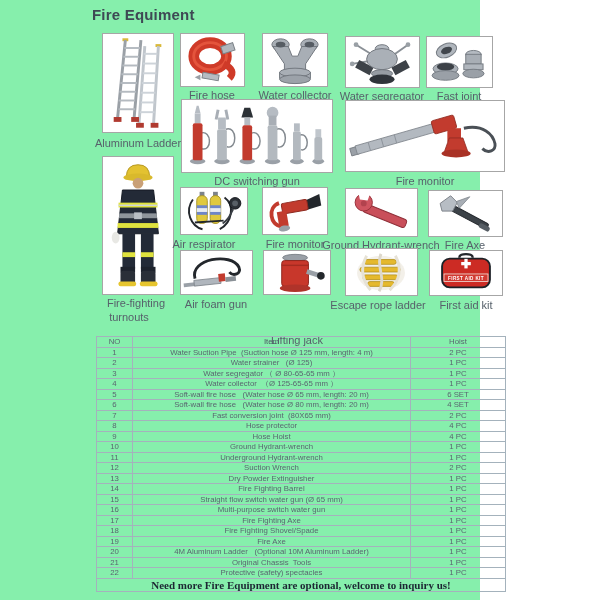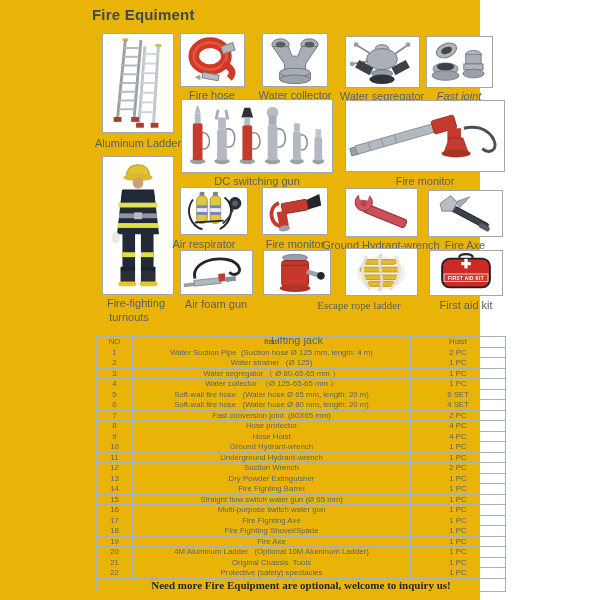--- a/index.html
+++ b/index.html
@@ -1,17 +1,17 @@
 <!DOCTYPE html>
 <html><head>
 <meta charset="utf-8">
 <style>
   html,body{margin:0;padding:0;width:600px;height:600px;background:#fff;overflow:hidden;
     font-family:"Liberation Sans",sans-serif;}
-  #page{position:relative;width:480px;height:600px;background:#eab308;}
+  #page{position:relative;width:480px;height:600px;background:#86efac;}
   .title{position:absolute;left:92px;top:6px;font-size:15px;font-weight:600;color:#3e4954;letter-spacing:.2px;}
   .pbox{position:absolute;background:#fff;border:1px solid #a6a6a6;box-sizing:border-box;overflow:hidden;}
   .pbox svg{display:block;width:100%;height:100%;}
   .plabel{position:absolute;transform:translateX(-50%);font-size:11px;color:#57616b;white-space:nowrap;}
   .tablewrap{position:absolute;left:96px;top:336px;width:409px;}
   table.eq{border-collapse:collapse;table-layout:fixed;width:409px;font-size:7.8px;color:#5a6670;}
   table.eq td,table.eq th{border:1px solid #a4b2bc;padding:0 2px;height:9.5px;line-height:9.5px;
     text-align:center;overflow:hidden;white-space:nowrap;font-weight:normal;}
   table.eq th.col-item-h{font-weight:normal;color:#4e5a66;}
   table.eq td.footer-cell{height:12px;line-height:12px;font-family:"Liberation Serif",serif;
@@ -115,21 +115,21 @@
       </g>
       <ellipse cx="19" cy="33" rx="13" ry="6" fill="#aab0b7" stroke="#767c83"></ellipse>
       <ellipse cx="19" cy="31" rx="9" ry="4" fill="#3c4147"></ellipse>
       <ellipse cx="19" cy="40" rx="14" ry="5" fill="#9aa0a7" stroke="#767c83"></ellipse>
       <ellipse cx="48" cy="18" rx="8" ry="4" fill="#b4bac1" stroke="#767c83"></ellipse>
       <rect x="40" y="18" width="16" height="10" fill="#a8aeb5" stroke="#767c83"></rect>
       <rect x="38" y="28" width="20" height="6" fill="#b0b6bd" stroke="#767c83"></rect>
       <ellipse cx="48" cy="38" rx="11" ry="4.5" fill="#9aa0a7" stroke="#767c83"></ellipse>
     </svg>
   </div>
-  <div class="plabel" style="left:459px;top:90px;font-style:italic;">Fast joint</div>
+  <div class="plabel" style="left:459px;top:90px;">Fast joint</div>
 
   <div class="pbox" style="left:181px;top:99px;width:152px;height:74px;">
     <svg viewBox="0 0 152 74">
       <g stroke="#83898f" stroke-width="1.5" fill="none">
         <path d="M18,34 C30,30 30,54 19,50"></path>
           <path d="M44,30 C56,26 56,52 45,48"></path>
         <path d="M70,34 C82,30 82,54 71,50"></path>
           <path d="M96,30 C108,26 108,52 97,48"></path>
         <path d="M120,36 C130,33 130,54 121,51"></path>
       </g>
@@ -290,21 +290,21 @@
       <ellipse cx="36" cy="25" rx="25" ry="18" fill="#f3f0e9"></ellipse>
       <rect x="18" y="11" width="34" height="5" rx="2.5" fill="#e5b92e" stroke="#b08f1c" stroke-width="0.8"></rect>
       <rect x="14" y="19" width="42" height="5" rx="2.5" fill="#e5b92e" stroke="#b08f1c" stroke-width="0.8"></rect>
       <rect x="17" y="27" width="37" height="5" rx="2.5" fill="#e5b92e" stroke="#b08f1c" stroke-width="0.8"></rect>
       <rect x="22" y="34" width="28" height="5" rx="2.5" fill="#e5b92e" stroke="#b08f1c" stroke-width="0.8"></rect>
       <path d="M21,7 C14,20 16,32 25,43" fill="none" stroke="#e6e2d6" stroke-width="3"></path>
       <path d="M51,7 C58,20 56,32 45,43" fill="none" stroke="#e6e2d6" stroke-width="3"></path>
       <path d="M36,5 C30,18 42,30 34,44" fill="none" stroke="#ddd8cb" stroke-width="3"></path>
     </svg>
   </div>
-  <div class="plabel" style="left:359px;top:299px;font-family:Liberation Serif, serif;">Escape rope ladder</div>
+  <div class="plabel" style="left:378px;top:299px;">Escape rope ladder</div>
 
   <div class="pbox" style="left:429px;top:250px;width:74px;height:46px;">
     <svg viewBox="0 0 74 46">
       <path d="M30,7 C30,2 44,2 44,7" fill="none" stroke="#23272c" stroke-width="2.5"></path>
       <rect x="12" y="8" width="50" height="30" rx="8" fill="#cc2b24" stroke="#1d2126" stroke-width="2"></rect>
       <rect x="32" y="11.5" width="10" height="3.4" fill="#ffffff"></rect>
       <rect x="35.3" y="8.2" width="3.4" height="10" fill="#ffffff"></rect>
       <rect x="14" y="24" width="46" height="8" fill="#d23a32" stroke="#efe9e2" stroke-width="0.8"></rect>
       <text x="37" y="30" text-anchor="middle" font-size="4.8" letter-spacing="0.4" fill="#ffffff" font-family="Liberation Sans, sans-serif" font-weight="bold">FIRST AID KIT</text>
     </svg>

